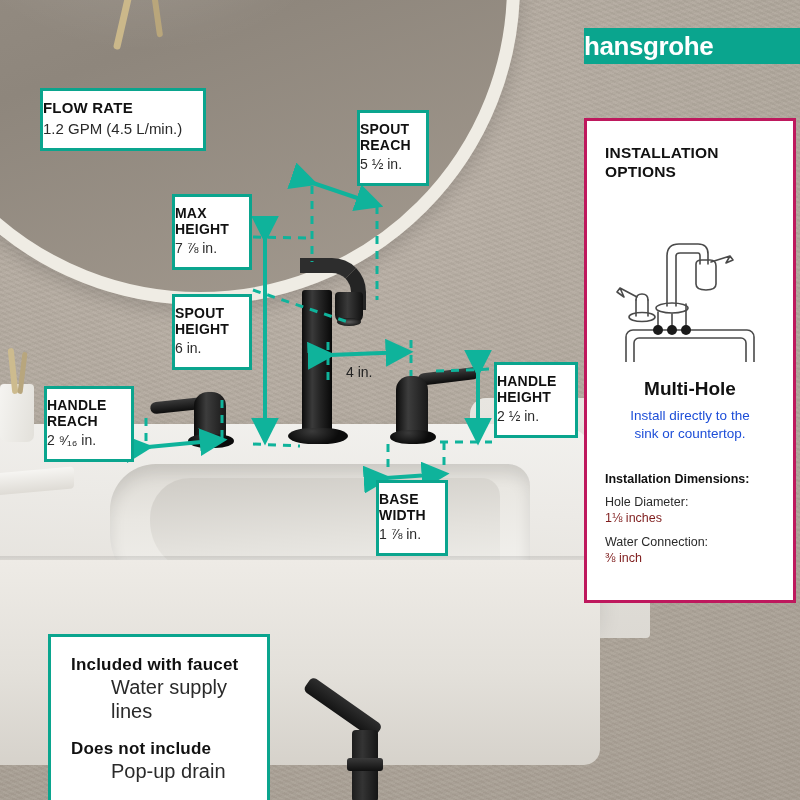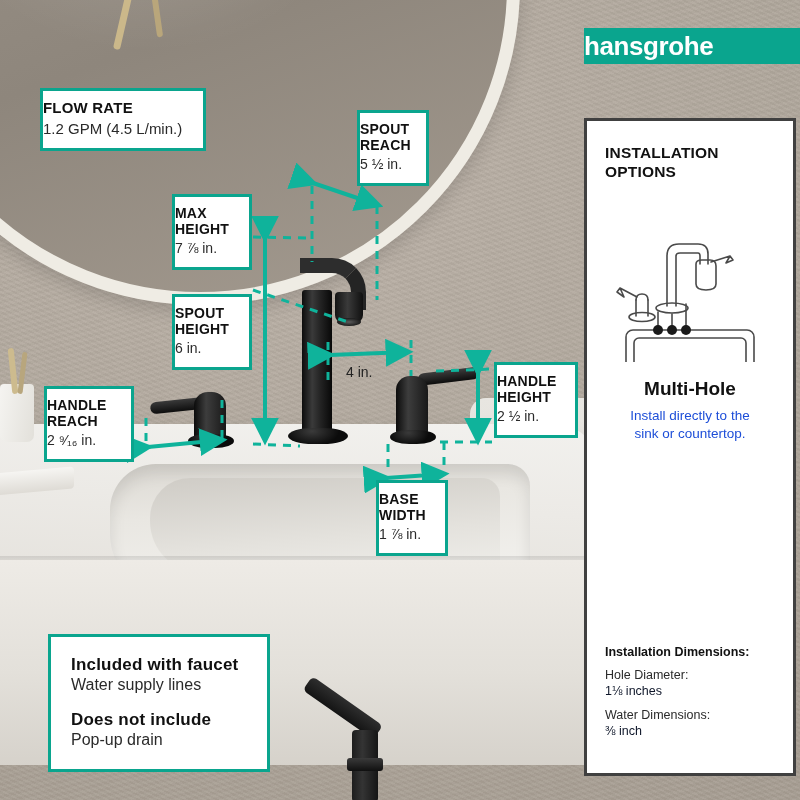--- a/index.html
+++ b/index.html
@@ -201,60 +201,60 @@
   #box-flow      { left: 40px;  top: 88px;  width: 166px; }
   #box-spout-reach { left: 357px; top: 110px; width: 72px; }
   #box-max-h     { left: 172px; top: 194px; width: 80px; }
   #box-spout-h   { left: 172px; top: 294px; width: 80px; }
   #box-handle-r  { left: 44px;  top: 386px; width: 90px; }
   #box-handle-h  { left: 494px; top: 362px; width: 84px; }
   #box-base-w    { left: 376px; top: 480px; width: 72px; }
 
   #box-included  { left: 48px; top: 634px; width: 222px; padding: 18px 20px 20px 20px; }
   #box-included .t { font-size: 17px; }
-  #box-included .v { font-size: 16px; margin-top: 1px; }
+  #box-included .v { font-size: 20px; margin-top: 1px; margin-left: 40px; }
   #box-included .grp2 { margin-top: 16px; }
 
   
   #logo {
     position: absolute; left: 584px; top: 28px;
     width: 252px; height: 36px;
     background: #0aa58e;
     display: flex; align-items: center; justify-content: flex-start;
   }
   #logo span {
     color: #fff; font-size: 26px; font-weight: 600;
     letter-spacing: -.4px;
   }
 
   
   #panel {
     position: absolute; left: 584px; top: 118px;
-    width: 212px; height: 658px;
+    width: 212px; height: 485px;
     background: #fff;
-    border: 3px solid #404040;
+    border: 3px solid #be185d;
     padding: 22px 18px;
   }
   #panel h2 {
     font-size: 15.5px; font-weight: bold; color: #111;
     line-height: 1.25; letter-spacing: .2px;
   }
   .icon-wrap { margin-top: 52px; display: flex; justify-content: center; }
   .opt-title {
     text-align: center; font-size: 19px; font-weight: bold; color: #111;
     margin-top: 16px;
   }
   .opt-desc {
     text-align: center; font-size: 13.5px; color: #1d4ed8;
     margin-top: 7px; line-height: 1.38;
   }
   .inst-dims { position: absolute; left: 18px; bottom: 34px; right: 18px; }
   .inst-dims .hd { font-size: 12.5px; font-weight: bold; color:#111; }
   .inst-dims .lbl { font-size: 12.5px; color: #2a2a2a; margin-top: 8px; line-height: 1.28; }
-  .inst-dims .val { font-size: 12.5px; color: #0f172a; line-height: 1.28; }
+  .inst-dims .val { font-size: 12.5px; color: #7f1d1d; line-height: 1.28; }
 </style>
 </head>
 <body>
 
 <div id="stage">
 
   <div class="photo">
     <div class="wall"></div>
     <div class="wall-tex"></div>
 
@@ -445,18 +445,18 @@
     <div class="opt-title">Multi-Hole</div>
     <div class="opt-desc">
       <span>Install directly to the</span><br>
       <span>sink or countertop.</span>
     </div>
 
     <div class="inst-dims">
       <div class="hd">Installation Dimensions:</div>
       <div class="lbl">Hole Diameter:</div>
       <div class="val">1⅛  inches</div>
-      <div class="lbl">Water Dimensions:</div>
+      <div class="lbl">Water Connection:</div>
       <div class="val">⅜ inch</div>
     </div>
   </div>
 
 </div>
 
 </body></html>

